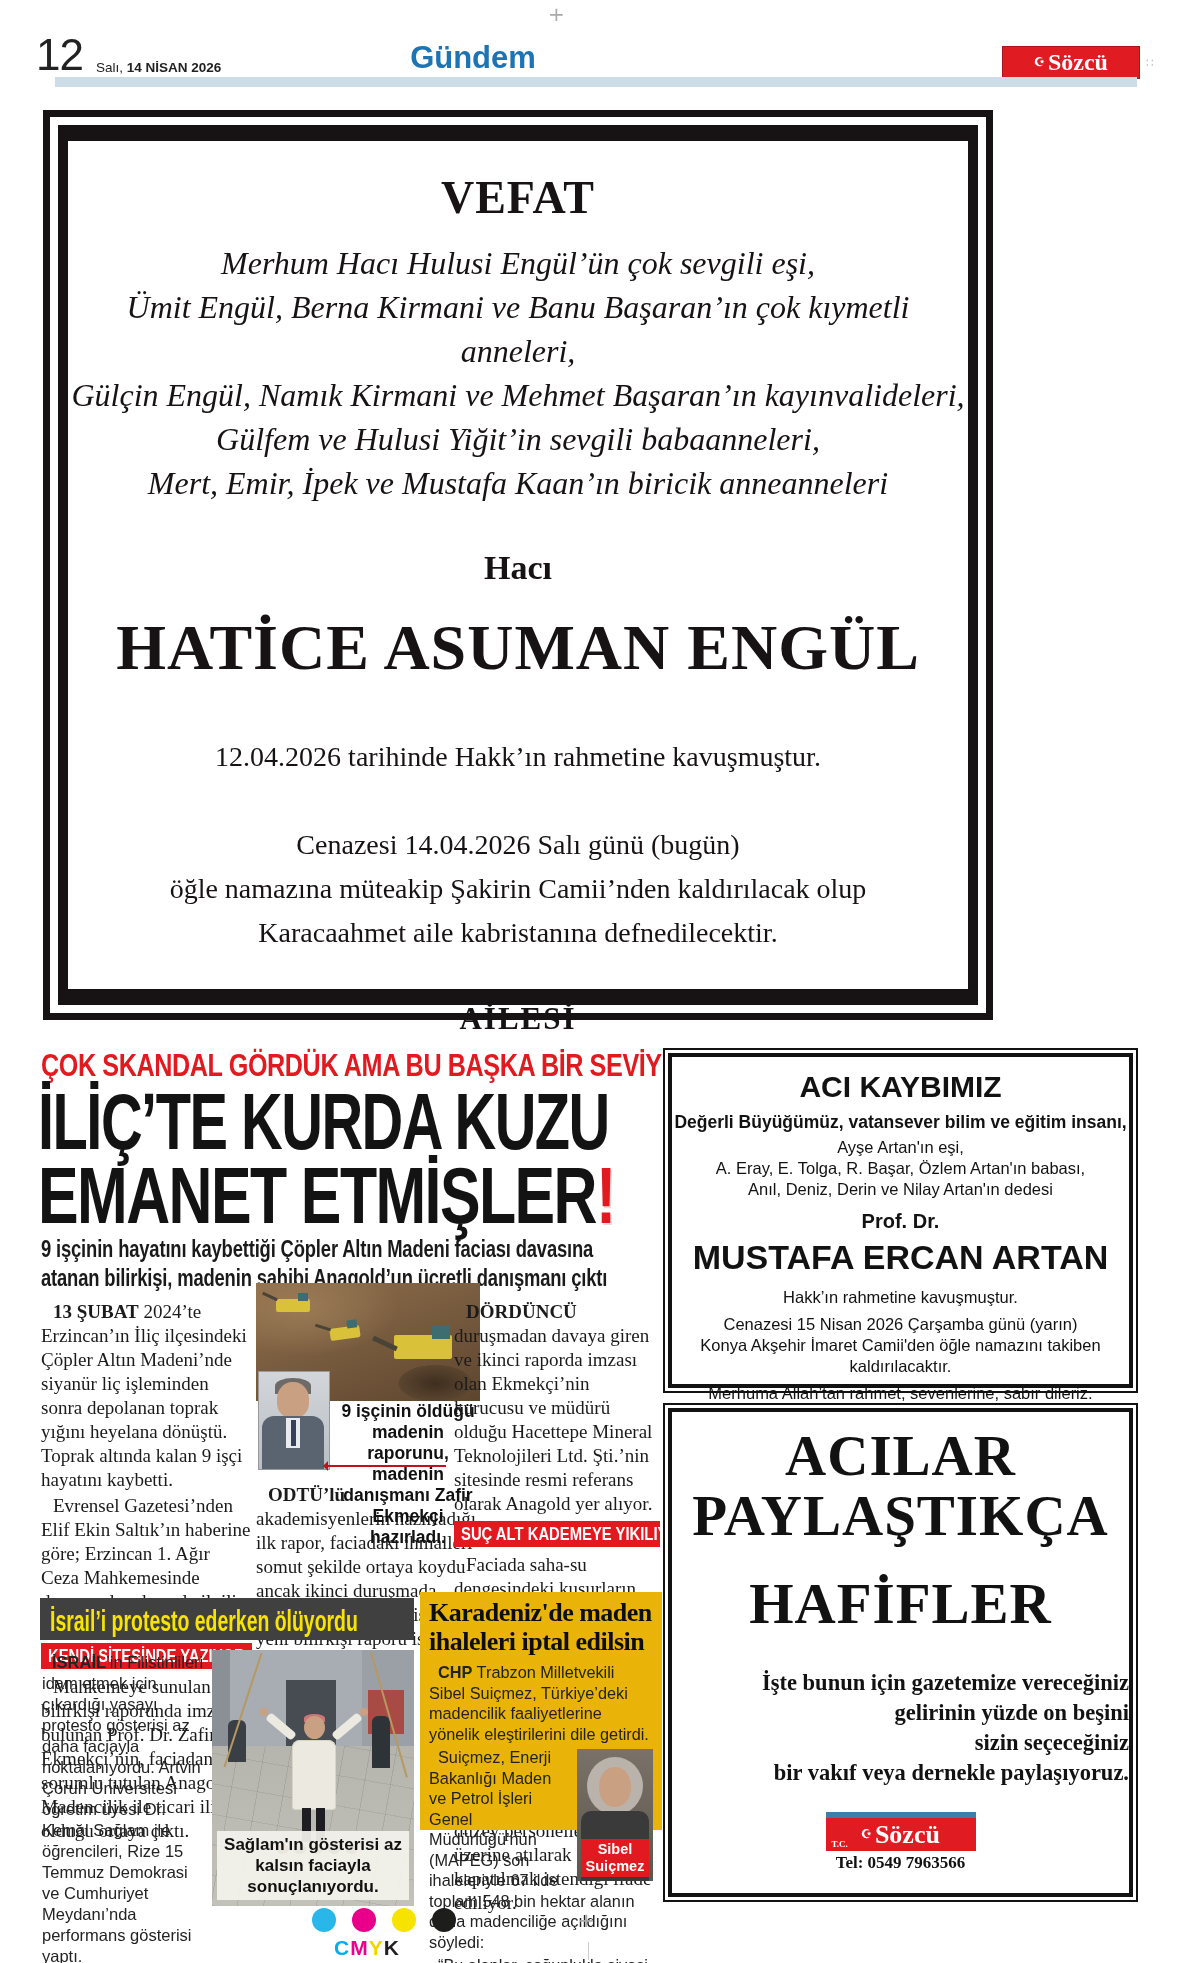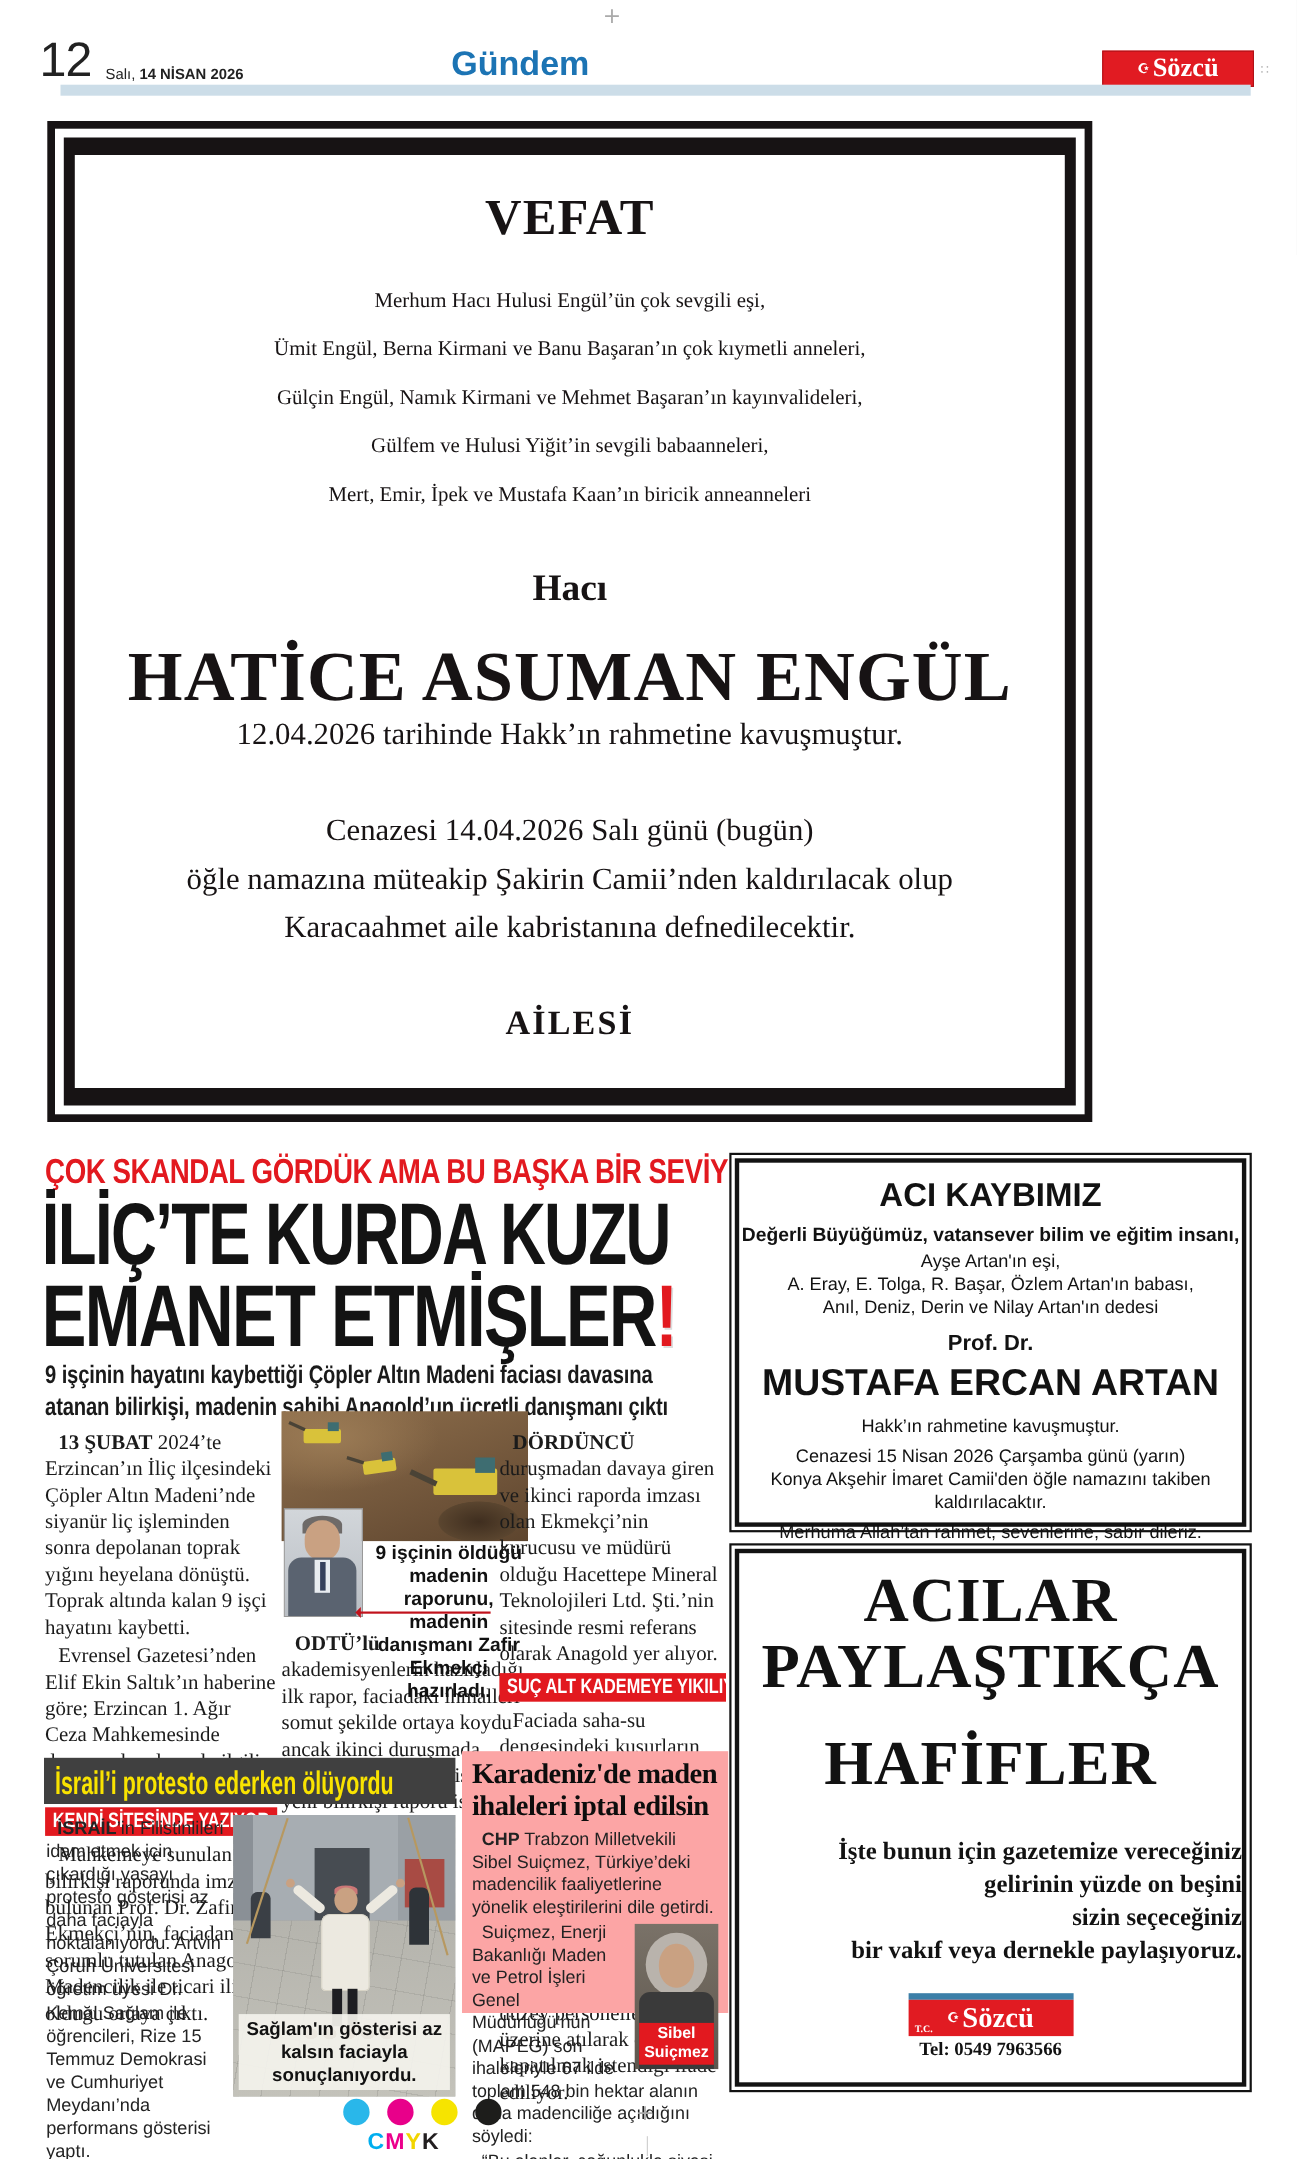--- a/index.html
+++ b/index.html
@@ -23,24 +23,24 @@
   #crop-bottom{left:578px;top:1908px;}
   #crop-bottom-line{left:588px;top:1942px;width:1px;height:18px;background:#ccc;}
 
   
   #vefat-box{left:43px;top:110px;width:950px;height:910px;border:7px solid #171314;
       box-sizing:border-box;padding:8px;}
   #vefat-inner{height:100%;box-sizing:border-box;border-top:16px solid #171314;border-bottom:16px solid #171314;
       border-left:10px solid #171314;border-right:10px solid #171314;text-align:center;
       font-family:"Liberation Serif",serif;color:#171314;}
   .vefat-title{margin-top:30px;font-size:46px;font-weight:bold;letter-spacing:1px;}
-  .vefat-lines{margin-top:28px;font-size:19px;line-height:44px;}
+  .vefat-lines{margin-top:17px;font-size:32px;line-height:44px;font-style:italic;}
   .vefat-honorific{margin-top:44px;font-size:34px;font-weight:bold;}
   .vefat-name{margin-top:24px;font-size:64px;font-weight:bold;letter-spacing:1px;}
-  .vefat-death{font-size:28px;font-family:Liberation Serif, serif;}
+  .vefat-death{margin-top:56px;font-size:28px;font-family:Liberation Serif, serif;}
   .vefat-funeral{margin-top:50px;font-size:28px;line-height:44px;}
   .vefat-sign{margin-top:46px;font-size:31px;font-weight:bold;letter-spacing:2px;}
 
   
   .fit{display:inline-block;white-space:nowrap;transform-origin:top left;}
   #ilic-kicker{left:41px;top:1048px;font-size:30px;font-weight:bold;color:#e2191f;}
   #ilic-kicker .fit{transform:scale(0.84,1.05);letter-spacing:-0.5px;}
   .headline{color:#131313;font-weight:bold;}
   #ilic-h1{left:38px;top:1076px;font-size:78px;}
   #ilic-h1 .fit{transform:scale(0.74,1.02);letter-spacing:-2px;}
@@ -123,21 +123,21 @@
   .pp-logs{position:absolute;left:62px;top:190px;width:86px;height:18px;
      background:radial-gradient(10px 8px at 10% 50%,#7a5a3a 60%,transparent 62%),
         radial-gradient(10px 8px at 30% 50%,#6b4d30 60%,transparent 62%),
         radial-gradient(10px 8px at 50% 50%,#7a5a3a 60%,transparent 62%),
         radial-gradient(10px 8px at 70% 50%,#5f452c 60%,transparent 62%),
         radial-gradient(10px 8px at 90% 50%,#7a5a3a 60%,transparent 62%);}
   #protest-caption{position:absolute;left:5px;right:5px;bottom:6px;background:rgba(243,242,236,.93);
      font-size:17px;font-weight:bold;text-align:center;line-height:21px;color:#111;padding:3px 2px;}
 
   
-  #karadeniz{left:420px;top:1592px;width:242px;height:238px;background:#fca5a5;box-sizing:border-box;padding:6px 9px;}
+  #karadeniz{left:420px;top:1592px;width:242px;height:238px;background:#eab308;box-sizing:border-box;padding:6px 9px;}
   #karadeniz h2{margin:0 0 6px 0;font-family:"Liberation Serif",serif;font-size:26px;line-height:29px;
      font-weight:bold;color:#0d0d0d;letter-spacing:-0.5px;}
   #karadeniz .kbody{font-size:16.3px;line-height:20.5px;color:#222;}
   #karadeniz .kbody p{margin:0 0 3px 0;text-indent:9px;}
   #sibel{float:right;width:76px;height:132px;margin:2px 0 2px 6px;position:relative;overflow:hidden;
      background:linear-gradient(#7a7268,#5d564d);}
   .sb-hair{position:absolute;left:10px;top:8px;width:56px;height:58px;border-radius:50%;background:#b9b3ac;}
   .sb-face{position:absolute;left:22px;top:18px;width:32px;height:40px;border-radius:48%;background:#c9a182;}
   .sb-body{position:absolute;left:4px;top:62px;width:68px;height:70px;border-radius:10px 10px 0 0;background:#3a3a3a;}
   .sb-label{position:absolute;left:4px;right:4px;bottom:4px;background:#e2191f;color:#fff;font-weight:bold;

